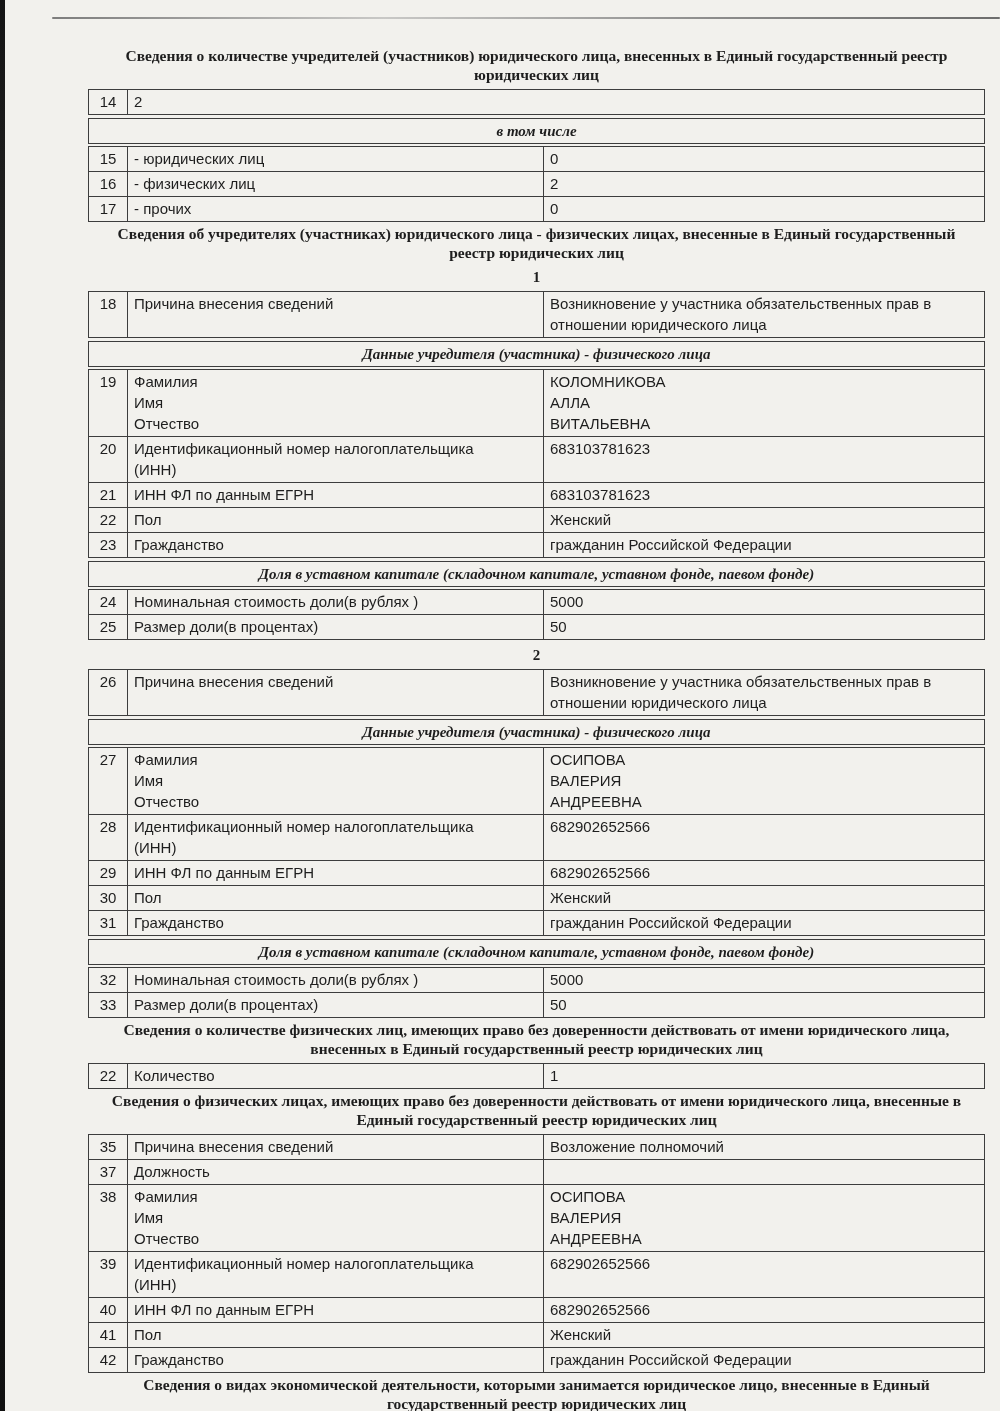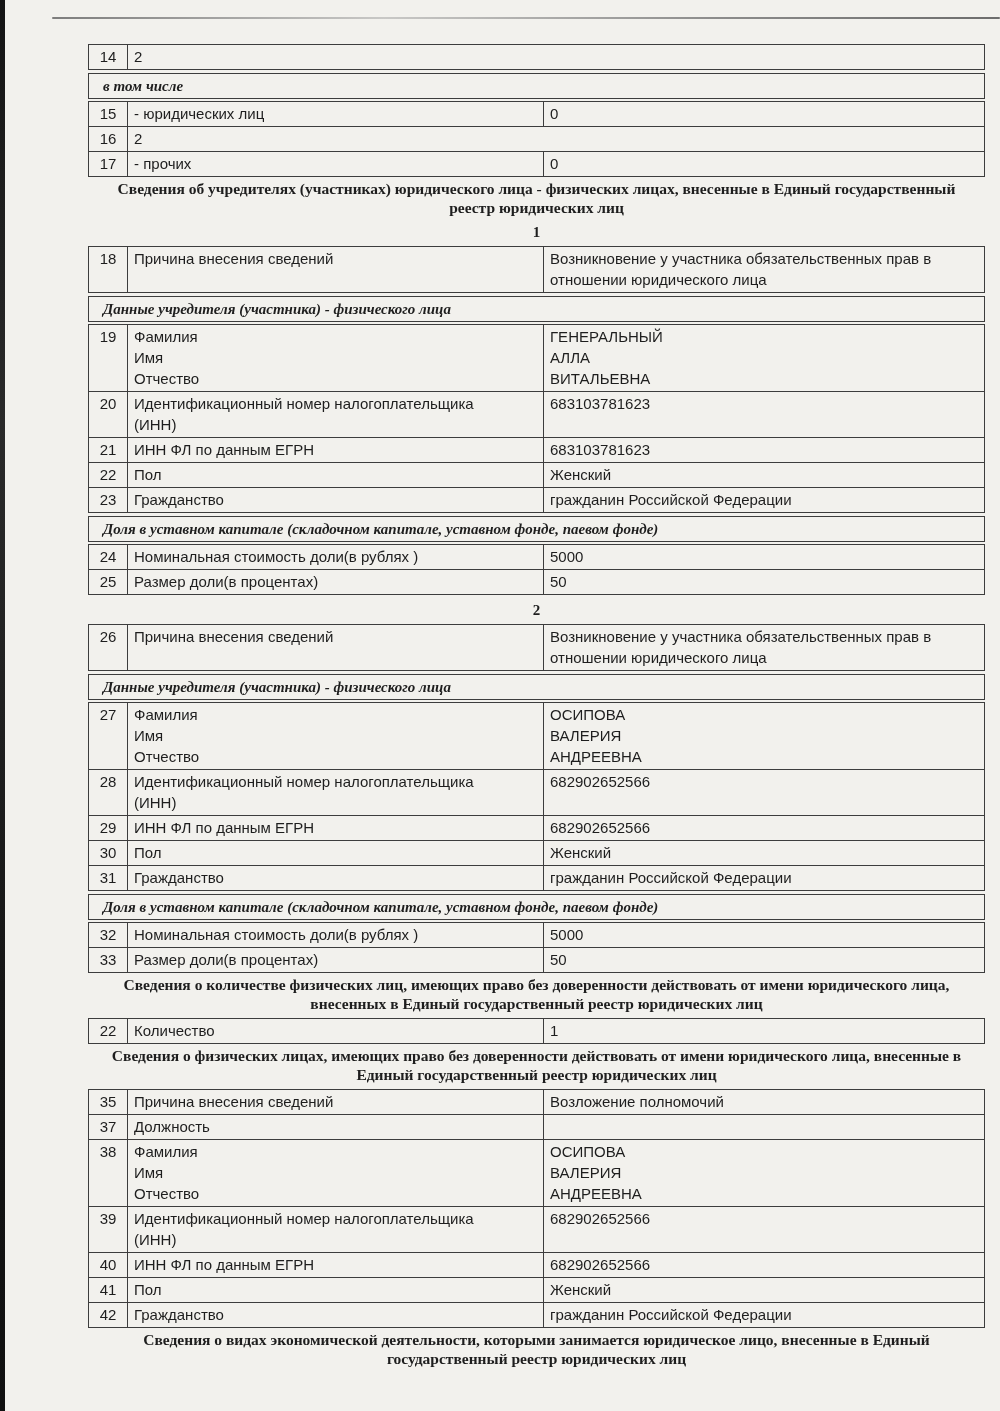--- a/index.html
+++ b/index.html
@@ -79,48 +79,52 @@
     flex: none;
     width: 403px;
     border-right: 1px solid #3d3d3d;
   }
   .c-value {
     flex: 1;
   }
   .sep-row {
     border: 1px solid #3d3d3d;
     margin: 3px 0 3px 0;
+    text-align: center;
     font-family: "Liberation Serif", serif;
     font-style: italic;
     font-weight: bold;
     font-size: 15px;
     line-height: 22px;
-    padding: 1px 14px;
+    padding: 1px 4px;
   }
 </style>
 </head>
 <body>
 
 <div class="scan-left-bar"></div>
 <div class="scan-top-line"></div>
 
 <div class="content">
+    <div class="section-title">Сведения о количестве учредителей (участников) юридического лица, внесенных в Единый государственный реестр
+юридических лиц</div>
     <div class="tbl">
       <div class="trow">
         <div class="cell c-num">14</div>
         <div class="cell c-value">2</div>
       </div>
       <div class="sep-row">в том числе</div>
       <div class="trow">
         <div class="cell c-num">15</div>
         <div class="cell c-label">- юридических лиц</div>
         <div class="cell c-value">0</div>
       </div>
       <div class="trow">
         <div class="cell c-num">16</div>
+        <div class="cell c-label">- физических лиц</div>
         <div class="cell c-value">2</div>
       </div>
       <div class="trow">
         <div class="cell c-num">17</div>
         <div class="cell c-label">- прочих</div>
         <div class="cell c-value">0</div>
       </div>
     </div>
     <div class="section-title">Сведения об учредителях (участниках) юридического лица - физических лицах, внесенные в Единый государственный
 реестр юридических лиц</div>
@@ -131,21 +135,21 @@
         <div class="cell c-label">Причина внесения сведений</div>
         <div class="cell c-value">Возникновение у участника  обязательственных прав в
 отношении юридического лица</div>
       </div>
       <div class="sep-row">Данные учредителя (участника) - физического лица</div>
       <div class="trow">
         <div class="cell c-num">19</div>
         <div class="cell c-label">Фамилия
 Имя
 Отчество</div>
-        <div class="cell c-value">ГЕНЕРАЛЬНЫЙ
+        <div class="cell c-value">КОЛОМНИКОВА
 АЛЛА
 ВИТАЛЬЕВНА</div>
       </div>
       <div class="trow">
         <div class="cell c-num">20</div>
         <div class="cell c-label">Идентификационный номер налогоплательщика
 (ИНН)</div>
         <div class="cell c-value">683103781623</div>
       </div>
       <div class="trow">

